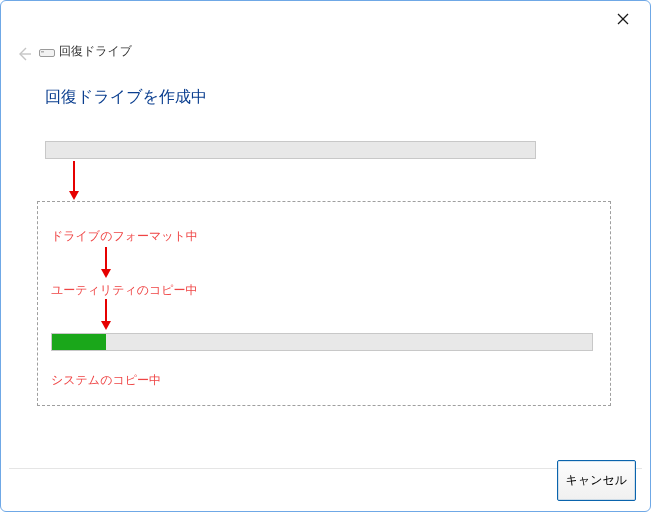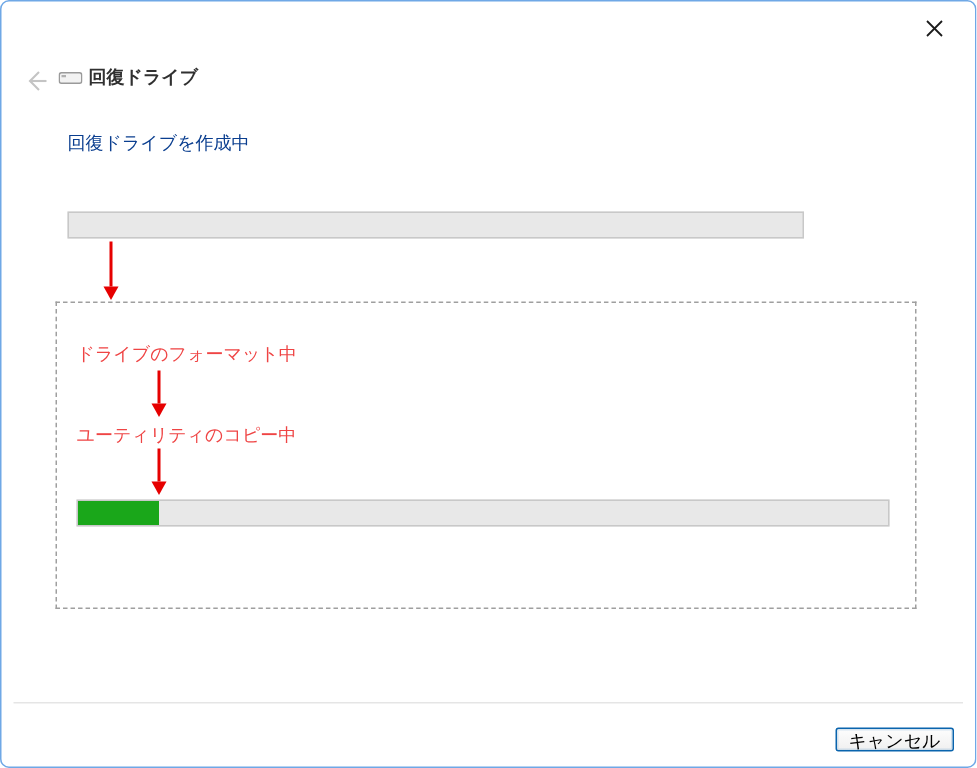--- a/index.html
+++ b/index.html
@@ -52,28 +52,27 @@
     top: 44px;
     left: 38px;
   }
 
   .breadcrumb {
     position: absolute;
     top: 42px;
     left: 58px;
     font-size: 12px;
     color: #303030;
-    font-weight: bold;
   }
 
   .main-title {
     position: absolute;
     top: 86px;
     left: 44px;
-    font-size: 12px;
+    font-size: 16px;
     color: #0a3e8f;
     font-weight: 400;
   }
 
   
   .top-bar {
     position: absolute;
     top: 140px;
     left: 44px;
     width: 491px;
@@ -151,21 +150,21 @@
     right: 8px;
     bottom: 42px;
     height: 1px;
     background: #e5e5e5;
   }
   .cancel-btn {
     position: absolute;
     right: 14px;
     bottom: 10px;
     min-width: 74px;
-    height: 16px;
+    height: 41px;
     font-size: 12px;
     font-family: inherit;
     color: #000;
     background: linear-gradient(#fdfdfd, #f0f0f0);
     border: 1px solid #0a64ad;
     box-shadow: 0 0 0 1px rgba(10,100,173,0.15) inset;
     border-radius: 2px;
     cursor: pointer;
     padding: 0 8px;
   }
@@ -206,20 +205,21 @@
     <div class="shaft"></div>
       <div class="head"></div>
   </div>
 
   <div class="dashed-panel">
     <div class="step-label step1-label">ドライブのフォーマット中</div>
     <div class="step-label step2-label">ユーティリティのコピー中</div>
     <div class="progress-bar-2">
       <div class="progress-fill-2"></div>
     </div>
+    <div class="step-label step3-label">システムのコピー中</div>
   </div>
 
   <div class="arrow arrow2">
     <div class="shaft"></div>
       <div class="head"></div>
   </div>
   <div class="arrow arrow3">
     <div class="shaft"></div>
       <div class="head"></div>
   </div>

